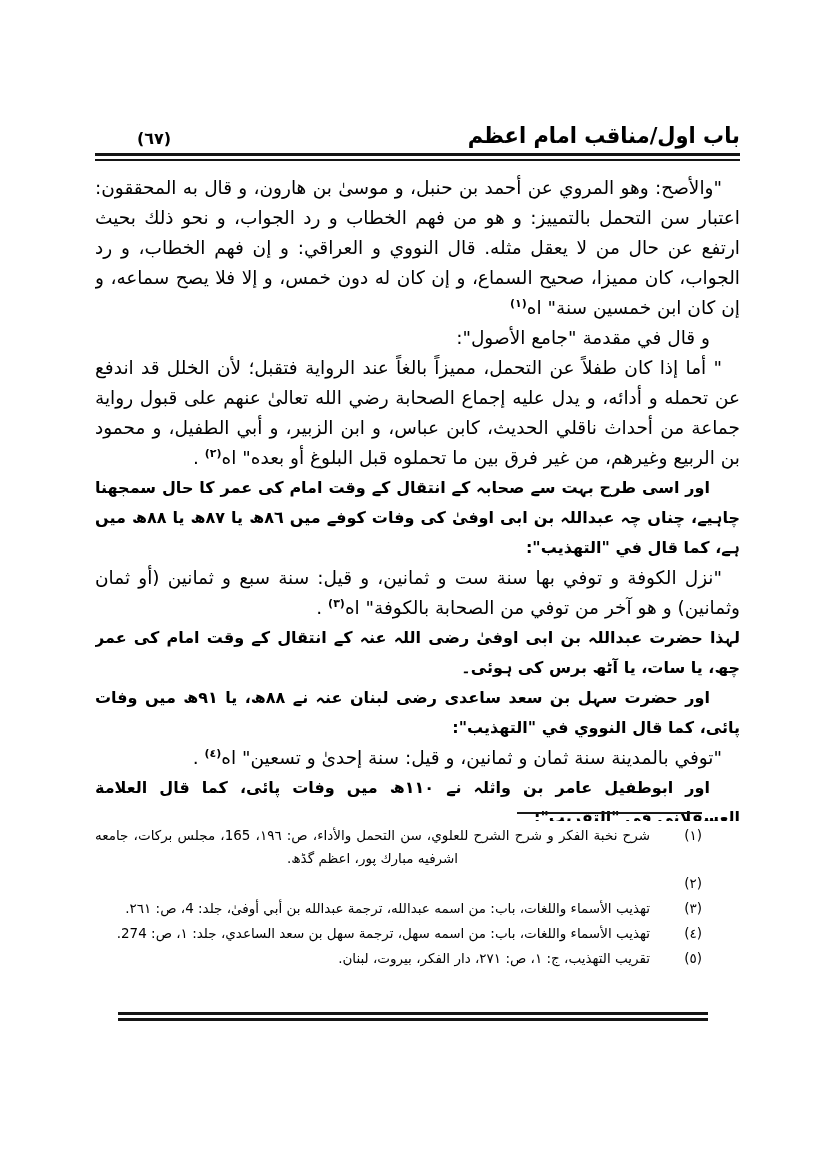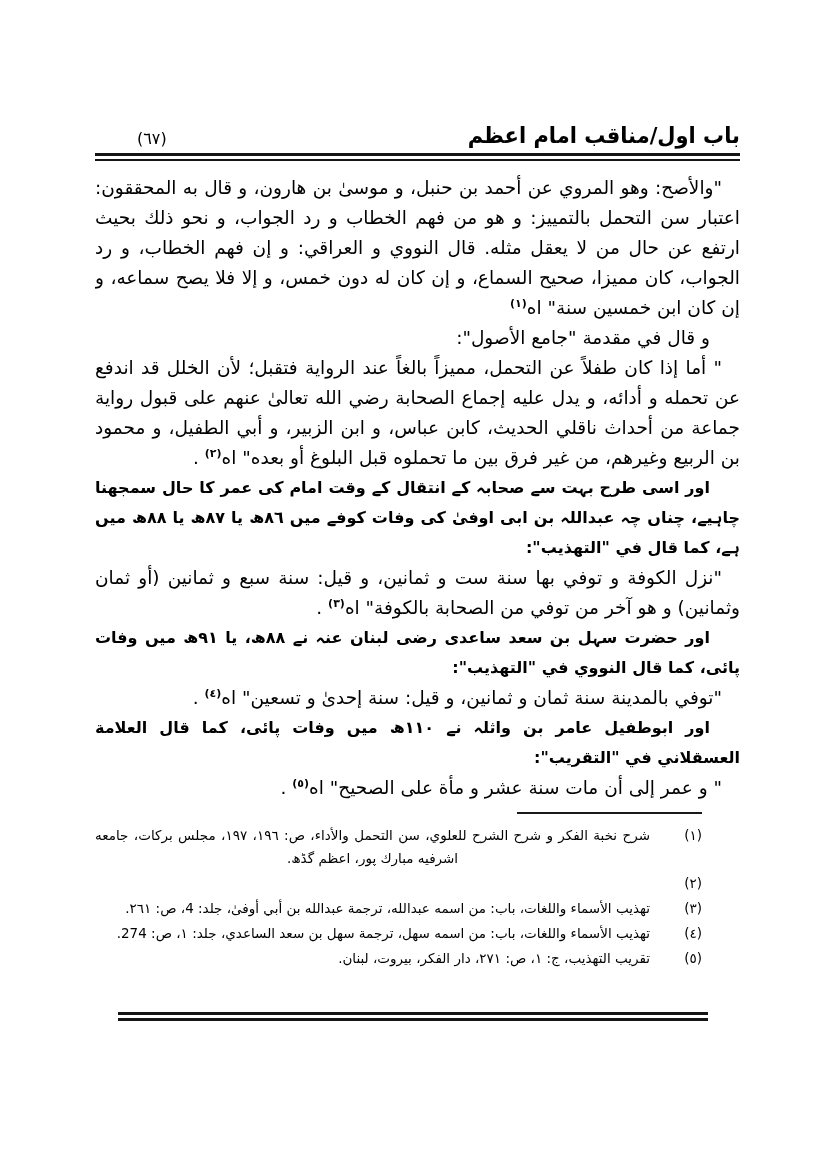--- a/index.html
+++ b/index.html
@@ -14,21 +14,21 @@
   }
   .header{
     display:flex;justify-content:space-between;align-items:flex-end;
     direction:rtl;
   }
   .header-title{
     font-size:21px;font-weight:bold;letter-spacing:-0.5px;
     transform:scaleY(1.05);
   }
   .page-number{
-    font-size:16px;font-weight:normal;margin-left:42px;
+    font-size:16px;font-weight:bold;margin-left:42px;
   }
   .rule-double{
     margin-top:5px;height:3px;
     border-top:3px solid #151515;border-bottom:2px solid #151515;
   }
   .bodytext{
     margin-top:12px;height:648px;overflow:hidden;direction:rtl;
   }
   .bodytext p{
     margin:0;text-align:justify;line-height:30px;
@@ -82,38 +82,39 @@
       <p class="ar indent"><span>"والأصح: وهو المروي عن أحمد بن حنبل، و موسىٰ بن هارون، و قال به المحققون: اعتبار سن التحمل بالتمييز: و هو من فهم الخطاب و رد الجواب، و نحو ذلك بحيث ارتفع عن حال من لا يعقل مثله. قال النووي و العراقي: و إن فهم الخطاب، و رد الجواب، كان مميزا، صحيح السماع، و إن كان له دون خمس، و إلا فلا يصح سماعه، و إن كان ابن خمسين سنة" اه</span><sup class="marker">(١)</sup><span></span></p>
 
       <p class="ar indent2"><span>و قال في مقدمة "جامع الأصول":</span></p>
 
       <p class="ar indent"><span>" أما إذا كان طفلاً عن التحمل، مميزاً بالغاً عند الرواية فتقبل؛ لأن الخلل قد اندفع عن تحمله و أدائه، و يدل عليه إجماع الصحابة رضي الله تعالىٰ عنهم على قبول رواية جماعة من أحداث ناقلي الحديث، كابن عباس، و ابن الزبير، و أبي الطفيل، و محمود بن الربيع وغيرهم، من غير فرق بين ما تحملوه قبل البلوغ أو بعده" اه</span><sup class="marker">(٢)</sup><span> .</span></p>
 
       <p class="ur indent2"><span>اور اسی طرح بہت سے صحابہ کے انتقال کے وقت امام کی عمر کا حال سمجھنا چاہیے، چناں چہ عبداللہ بن ابی اوفیٰ کی وفات کوفے میں ٨٦ھ یا ٨٧ھ یا ٨٨ھ میں ہے، کما قال في "التهذيب":</span></p>
 
       <p class="ar indent"><span>"نزل الكوفة و توفي بها سنة ست و ثمانين، و قيل: سنة سبع و ثمانين (أو ثمان وثمانين) و هو آخر من توفي من الصحابة بالكوفة" اه</span><sup class="marker">(٣)</sup><span> .</span></p>
 
+      <p class="ur"><span>لہذا حضرت عبداللہ بن ابی اوفیٰ رضی اللہ عنہ کے انتقال کے وقت امام کی عمر چھ، یا سات، یا آٹھ برس کی ہوئی۔</span></p>
 
       <p class="ur indent2"><span>اور حضرت سہل بن سعد ساعدی رضی لبنان عنہ نے ٨٨ھ، یا ٩١ھ میں وفات پائی، کما قال النووي في "التهذيب":</span></p>
 
       <p class="ar indent"><span>"توفي بالمدينة سنة ثمان و ثمانين، و قيل: سنة إحدىٰ و تسعين" اه</span><sup class="marker">(٤)</sup><span> .</span></p>
 
       <p class="ur indent2"><span>اور ابوطفیل عامر بن واثلہ نے ١١٠ھ میں وفات پائی، کما قال العلامة العسقلاني في "التقريب":</span></p>
 
       <p class="ar indent"><span>" و عمر إلى أن مات سنة عشر و مأة على الصحيح" اه</span><sup class="marker">(٥)</sup><span> .</span></p>
 
     </div>
   </div>
 
   <div class="footnotes">
     <div class="fn-rule"></div>
 
     <div class="fn fn-center-last">
       <span class="fn-num">(١)</span>
-      <span class="fn-text">شرح نخبة الفكر و شرح الشرح للعلوي، سن التحمل والأداء، ص: ١٩٦، ١٩٧،  مجلس بركات، جامعه اشرفيه مبارك پور، اعظم گڈھ.</span>
+      <span class="fn-text">شرح نخبة الفكر و شرح الشرح للعلوي، سن التحمل والأداء، ص: ١٩٦، 165،  مجلس بركات، جامعه اشرفيه مبارك پور، اعظم گڈھ.</span>
     </div>
 
     <div class="fn">
       <span class="fn-num">(٢)</span>
     </div>
 
     <div class="fn">
       <span class="fn-num">(٣)</span>
       <span class="fn-text">تهذيب الأسماء واللغات، باب: من اسمه عبدالله، ترجمة عبدالله بن أبي أوفىٰ، جلد: 4، ص: ٢٦١.</span>
     </div>

